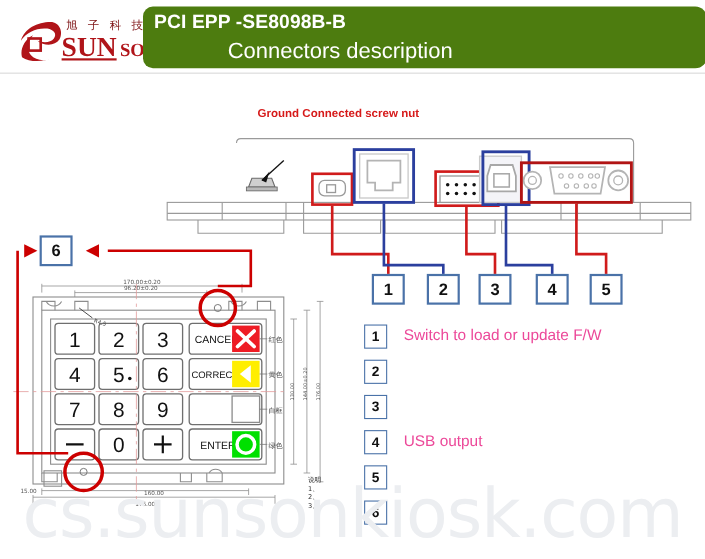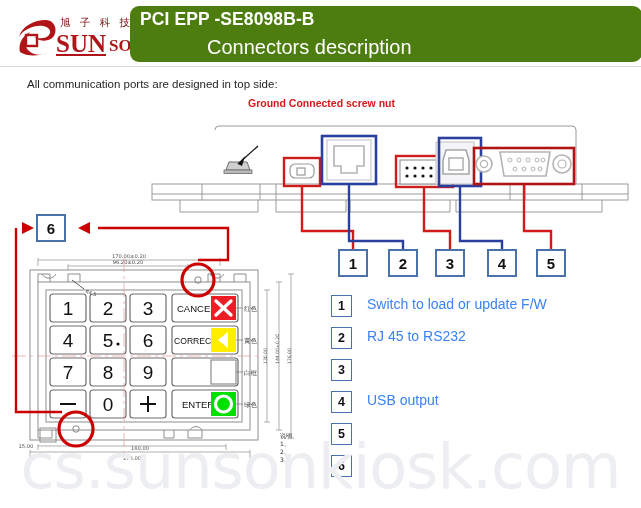--- a/index.html
+++ b/index.html
@@ -38,21 +38,21 @@
   }
   .banner-sub{
     position:absolute;left:77px;top:30px;
     color:#ffffff;font-size:20px;font-weight:normal;
     white-space:nowrap;
   }
   .header-rule{position:absolute;left:0;top:66px;width:641px;height:1px;background:#d9d9d9;}
 
   
   .intro{position:absolute;left:27px;top:78px;font-size:11.5px;color:#231f20;white-space:nowrap;}
-  .ground-label{position:absolute;left:248px;top:97px;font-size:10.5px;color:#d61a1a;
+  .ground-label{position:absolute;left:234px;top:97px;font-size:10.5px;color:#d61a1a;
      font-weight:bold;white-space:nowrap;}
 
   
   .device-svg{position:absolute;left:150px;top:108px;}
 
   
   .numbox{
     position:absolute;width:30px;height:28px;
     border:2px solid #4a72a8;background:#ffffff;
     display:flex;align-items:center;justify-content:center;
@@ -64,21 +64,21 @@
   .legend{position:absolute;left:331px;top:295px;width:300px;}
   .legend-row{position:relative;height:32px;}
   .legend-box{
     position:absolute;left:0;top:0;width:21px;height:22px;
     border:1.6px solid #4a72a8;background:transparent;
     display:flex;align-items:center;justify-content:center;
     font-size:12.5px;font-weight:bold;color:#111;box-sizing:border-box;
   }
   .legend-text{
     position:absolute;left:36px;top:1px;
-    font-size:14px;color:#3b82f6;white-space:nowrap;
+    font-size:14px;color:#ec4899;white-space:nowrap;
   }
 
   
   .keypad-svg{position:absolute;left:12px;top:252px;}
 
   
   .box6{position:absolute;left:36px;top:214px;}
 
   
   .watermark{
@@ -110,21 +110,20 @@
     <div class="logo-sun">SUN</div>
     <div class="logo-son">SON</div>
   </div>
 
   <div class="banner">
     <div class="banner-title">PCI EPP -SE8098B-B</div>
     <div class="banner-sub">Connectors description</div>
   </div>
   <div class="header-rule"></div>
 
-  <div class="intro">All communication ports are designed in top side:</div>
   <div class="ground-label">Ground Connected screw nut</div>
 
   <div class="device-svg">
     <svg width="480" height="180" viewBox="0 0 480 180">
       <g stroke="#9a9a9a" stroke-width="1" fill="none">
 
         <path d="M65 22 q0 -4 4 -4 L422 18 q4 0 4 4 L426 76"></path>
 
         <rect x="2" y="76" width="476" height="16"></rect>
         <line x1="2" y1="86" x2="478" y2="86"></line>
@@ -237,21 +236,20 @@
     <span>5</span>
   </div>
 
   <div class="legend">
     <div class="legend-row">
       <div class="legend-box">1</div>
       <div class="legend-text">Switch to load or update F/W</div>
     </div>
     <div class="legend-row">
       <div class="legend-box">2</div>
-      <div class="legend-text">RJ 45 to RS232</div>
     </div>
     <div class="legend-row">
       <div class="legend-box">3</div>
     </div>
     <div class="legend-row">
       <div class="legend-box">4</div>
       <div class="legend-text">USB output</div>
     </div>
     <div class="legend-row">
       <div class="legend-box">5</div>

